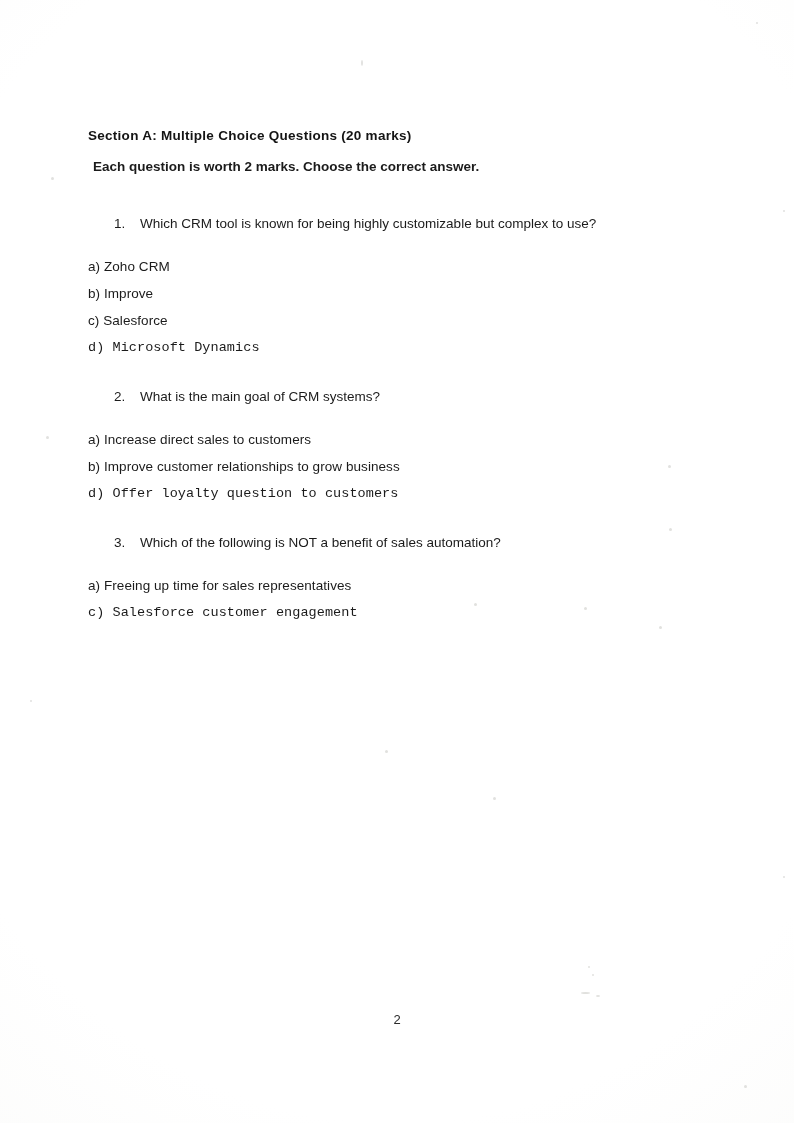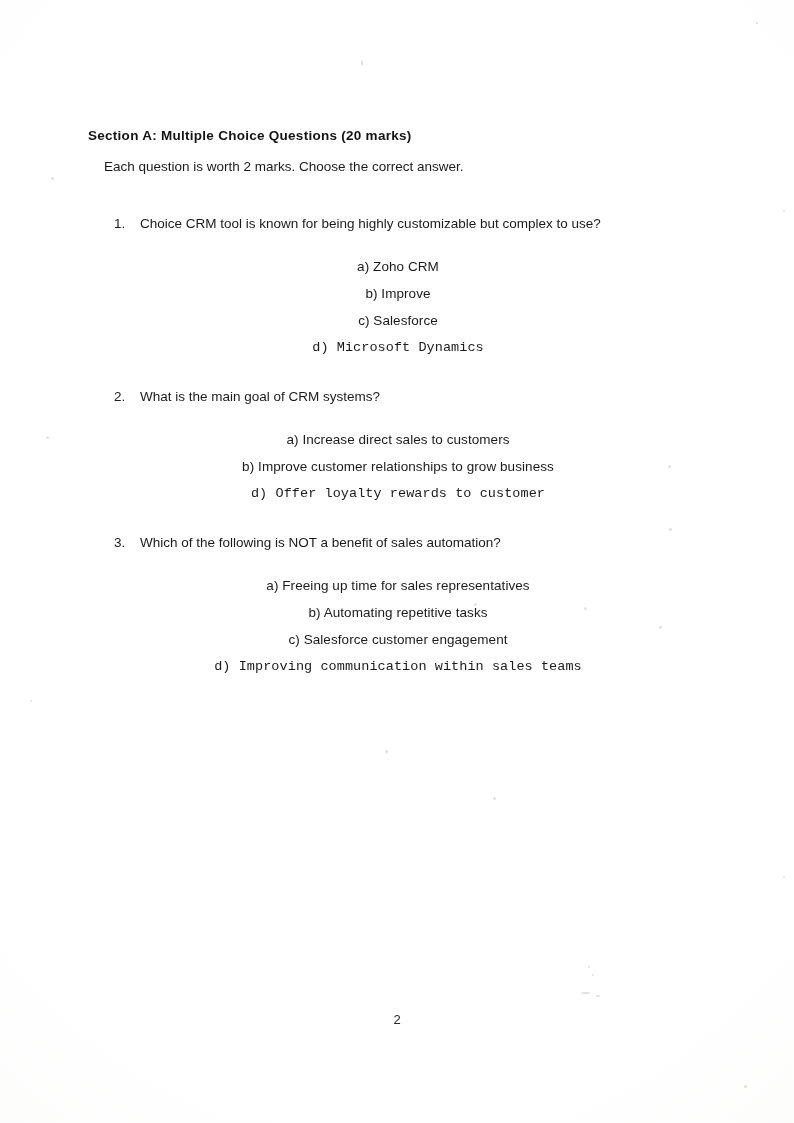--- a/index.html
+++ b/index.html
@@ -45,23 +45,23 @@
   .doc-title {
     font-size: 13.5px;
     font-weight: bold;
     letter-spacing: 0.02em;
     color: #141414;
     margin: 0 0 16px 0;
   }
 
   .doc-subtitle {
     font-size: 13.5px;
-    font-weight: normal;
+    font-weight: bold;
     color: #1b1b1b;
-    margin: 0 0 42px 16px;
+    margin: 0 0 42px 5px;
   }
 
   .question-block {
     margin-bottom: 34px;
   }
 
   .question-line {
     display: flex;
     align-items: baseline;
     margin-left: 26px;
@@ -76,21 +76,20 @@
   .question-text {
     font-size: 13.5px;
     color: #1b1b1b;
   }
 
   .option {
     font-size: 13.5px;
     color: #1b1b1b;
     margin-bottom: 12px;
     letter-spacing: 0.005em;
-    text-align: center;
   }
   .option:last-child {
     margin-bottom: 0;
     font-family: Liberation Mono, monospace;
   }
 
   .page-number {
     position: absolute;
     left: 0;
     right: 0;
@@ -129,46 +128,44 @@
 
   <div class="content">
 
     <h1 class="doc-title">Section A: Multiple Choice Questions (20 marks)</h1>
 
     <p class="doc-subtitle">Each question is worth 2 marks. Choose the correct answer.</p>
 
     <div class="question-block">
       <div class="question-line">
         <span class="question-number">1.</span>
-        <span class="question-text">Choice CRM tool is known for being highly customizable but complex to use?</span>
+        <span class="question-text">Which CRM tool is known for being highly customizable but complex to use?</span>
       </div>
       <div class="option">a) Zoho CRM</div>
       <div class="option">b) Improve</div>
       <div class="option">c) Salesforce</div>
       <div class="option">d) Microsoft Dynamics</div>
     </div>
 
     <div class="question-block">
       <div class="question-line">
         <span class="question-number">2.</span>
         <span class="question-text">What is the main goal of CRM systems?</span>
       </div>
       <div class="option">a) Increase direct sales to customers</div>
       <div class="option">b) Improve customer relationships to grow business</div>
-      <div class="option">d) Offer loyalty rewards to customer</div>
+      <div class="option">d) Offer loyalty question to customers</div>
     </div>
 
     <div class="question-block">
       <div class="question-line">
         <span class="question-number">3.</span>
         <span class="question-text">Which of the following is NOT a benefit of sales automation?</span>
       </div>
       <div class="option">a) Freeing up time for sales representatives</div>
-      <div class="option">b) Automating repetitive tasks</div>
       <div class="option">c) Salesforce customer engagement</div>
-      <div class="option">d) Improving communication within sales teams</div>
     </div>
 
   </div>
 
   <div class="page-number">2</div>
 
 </div>
 
 </body></html>

